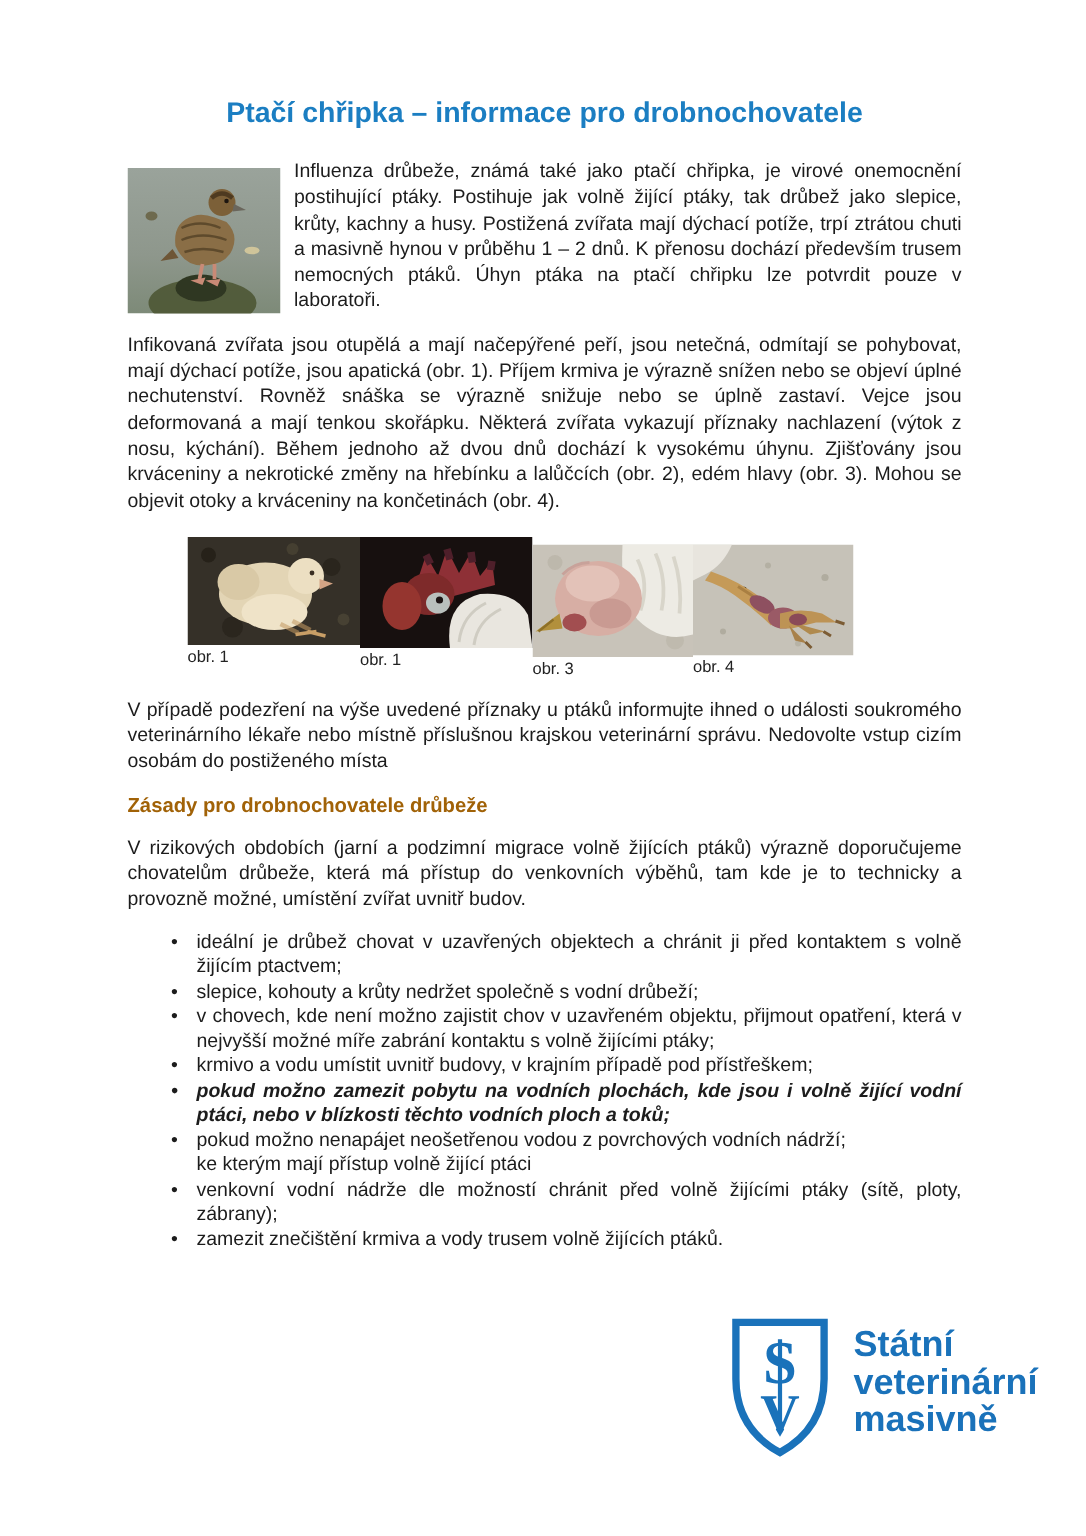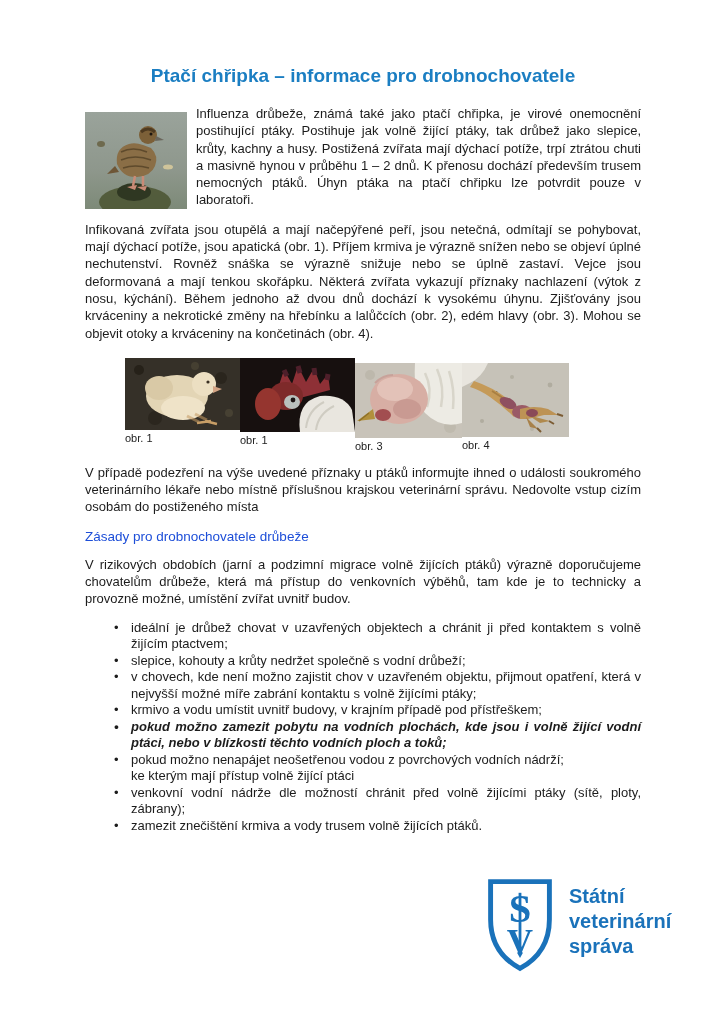--- a/index.html
+++ b/index.html
@@ -52,22 +52,22 @@
     font-size: 11px;
     color: #222222;
     margin-top: 2px;
   }
   .fig-gap1 { margin-left: 8px; }
   .fig-gap2 { margin-left: 7px; }
   .fig-gap3 { margin-left: 13px; }
   h2.section-heading {
     margin: 13px 0 0 0;
     font-size: 13.5px;
-    font-weight: normal;
-    color: #1d4ed8;
+    font-weight: bold;
+    color: #a16207;
   }
   ul.rules {
     margin: 12px 0 12px 0;
     padding: 0 0 0 46px;
     list-style: none;
   }
   ul.rules li {
     position: relative;
     font-size: 13px;
     line-height: 16.5px;
@@ -87,21 +87,21 @@
     left: 485px;
     top: 876px;
     display: flex;
     align-items: flex-start;
   }
   .logo-text {
     margin-left: 14px;
     margin-top: 8px;
     color: #1a72ba;
     font-weight: bold;
-    font-size: 20px;
+    font-size: 24px;
     line-height: 25px;
   }
   svg { display: block; }
 </style>
 </head>
 <body>
 
 <div class="page">
   <div class="content">
 
@@ -242,16 +242,16 @@
     <svg width="70" height="98" viewBox="0 0 100 140">
       <path d="M8,8 L92,8 L92,62 C92,100 72,120 50,132 C28,120 8,100 8,62 Z" fill="#ffffff" stroke="#1a72ba" stroke-width="7"></path>
       <line x1="50" y1="24" x2="50" y2="104" stroke="#1a72ba" stroke-width="4"></line>
       <path d="M50,104 L46,110 L50,117 L54,110 Z" fill="#1a72ba"></path>
       <text x="50" y="66" text-anchor="middle" font-family="Liberation Serif, DejaVu Serif, serif" font-size="58" font-weight="bold" fill="#1a72ba">S</text>
       <text x="50" y="112" text-anchor="middle" font-family="Liberation Serif, DejaVu Serif, serif" font-size="52" font-weight="bold" fill="#1a72ba">V</text>
     </svg>
     <div class="logo-text">
       <div>Státní</div>
       <div>veterinární</div>
-      <div>správa</div>
+      <div>masivně</div>
     </div>
   </div>
 </div>
 
 </body></html>

